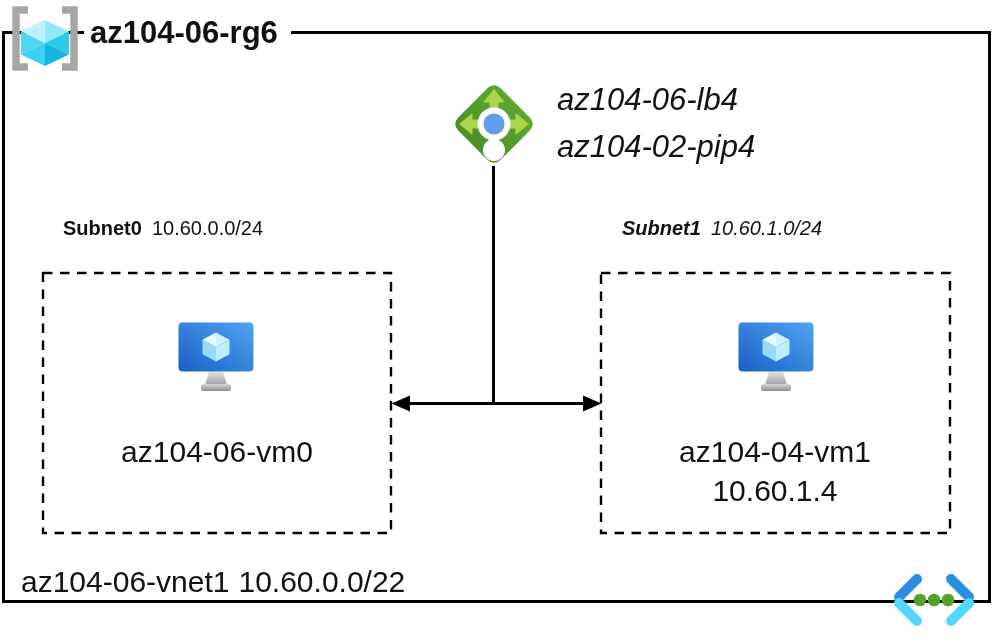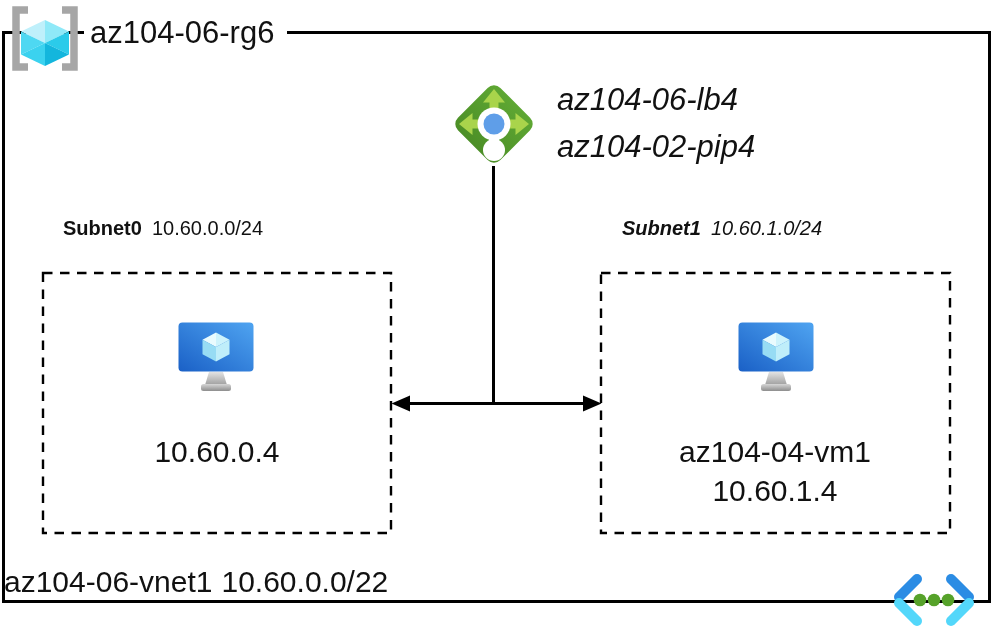--- a/index.html
+++ b/index.html
@@ -4,35 +4,35 @@
 <style>
   html,body{margin:0;padding:0;background:#fff;}
   body{width:994px;height:639px;overflow:hidden;
        font-family:"Liberation Sans","DejaVu Sans",sans-serif;color:#111;}
   .canvas{position:relative;width:994px;height:639px;background:#fff;}
   .abs{position:absolute;}
   .outer-box{left:2px;top:31px;width:989px;height:572px;border:3px solid #000;box-sizing:border-box;}
   .lines-layer{left:0;top:0;width:994px;height:639px;}
   .rg-icon{left:5px;top:3px;width:80px;height:90px;}
   .rg-label{left:84px;top:13px;height:40px;line-height:40px;background:#fff;
-            padding:0 13px 0 6px;font-size:31px;white-space:nowrap;}
+            padding:0 13px 0 6px;font-size:31px;white-space:nowrap;font-weight:bold;}
   .lb-icon{left:447px;top:77px;width:94px;height:94px;}
   .lb-labels{left:557px;top:76px;font-size:31px;line-height:47px;white-space:nowrap;font-style:italic;}
   .subnet-label{top:217px;font-size:20px;white-space:nowrap;}
   .subnet-label .sname{font-weight:bold;}
   .subnet-label .scidr{margin-left:10px;}
   .subnet0-label{left:63px;}
   .subnet1-label{left:622px;font-style:italic;}
   .vm-icon{top:322px;width:76px;height:72px;}
   .vm0-icon{left:178px;}
   .vm1-icon{left:738px;}
   .vm-labels{top:432px;width:348px;text-align:center;font-size:30px;line-height:39px;}
   .vm0-labels{left:43px;}
   .vm1-labels{left:601px;}
-  .vnet-label{left:4px;top:565px;font-size:30px;white-space:nowrap;}
+  .vnet-label{left:21px;top:565px;font-size:30px;white-space:nowrap;}
   .vnet-label .vcidr{margin-left:9px;}
   .vnet-icon{left:889px;top:571px;width:90px;height:58px;}
 </style>
 </head>
 <body>
 
 <div class="canvas">
 
   <div class="abs outer-box"></div>
 
@@ -112,21 +112,21 @@
     <g>
       <polygon points="38,10.5 24.5,17.7 38,25" fill="#e9fbfe"></polygon>
       <polygon points="38,10.5 51.5,17.7 38,25" fill="#cdf3fc"></polygon>
       <polygon points="24.5,17.7 38,25 38,39.5 24.5,32.3" fill="#97dcf4"></polygon>
       <polygon points="51.5,17.7 38,25 38,39.5 51.5,32.3" fill="#bfeefa"></polygon>
     </g>
     <polygon points="31,50 45,50 49,63 27,63" fill="url(#standg)"></polygon>
     <rect x="23" y="62" width="30" height="7" rx="2.5" fill="url(#baseg)"></rect>
   </svg>
   <div class="abs vm-labels vm0-labels">
-    <div>10.60.0.4</div>
+    <div>az104-06-vm0</div>
   </div>
 
   <svg class="abs vm-icon vm1-icon" viewBox="0 0 76 72" width="76" height="72">
     <rect x="0.5" y="0.5" width="75" height="49" rx="4" fill="url(#vmg)"></rect>
     <g>
       <polygon points="38,10.5 24.5,17.7 38,25" fill="#e9fbfe"></polygon>
       <polygon points="38,10.5 51.5,17.7 38,25" fill="#cdf3fc"></polygon>
       <polygon points="24.5,17.7 38,25 38,39.5 24.5,32.3" fill="#97dcf4"></polygon>
       <polygon points="51.5,17.7 38,25 38,39.5 51.5,32.3" fill="#bfeefa"></polygon>
     </g>

